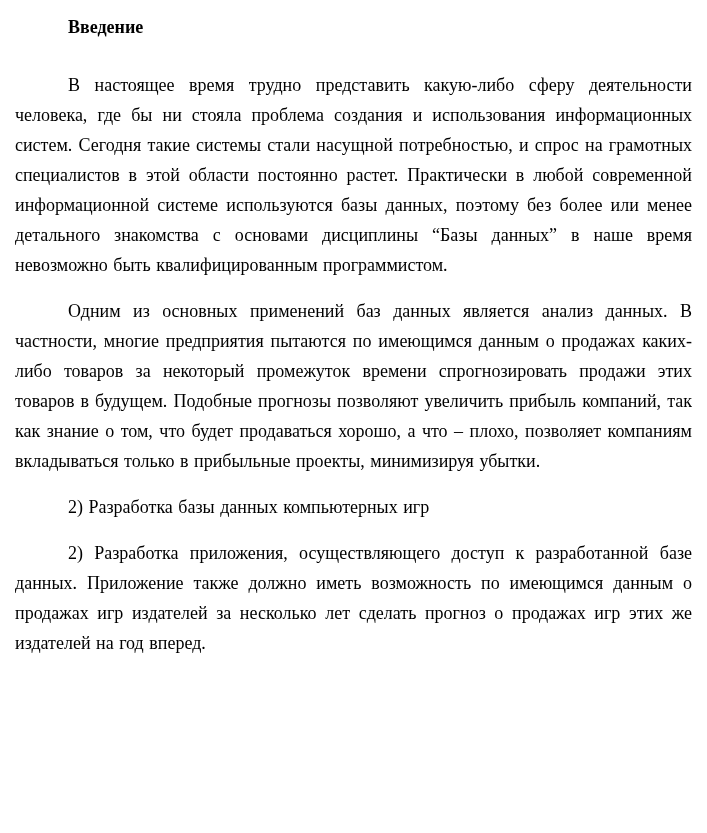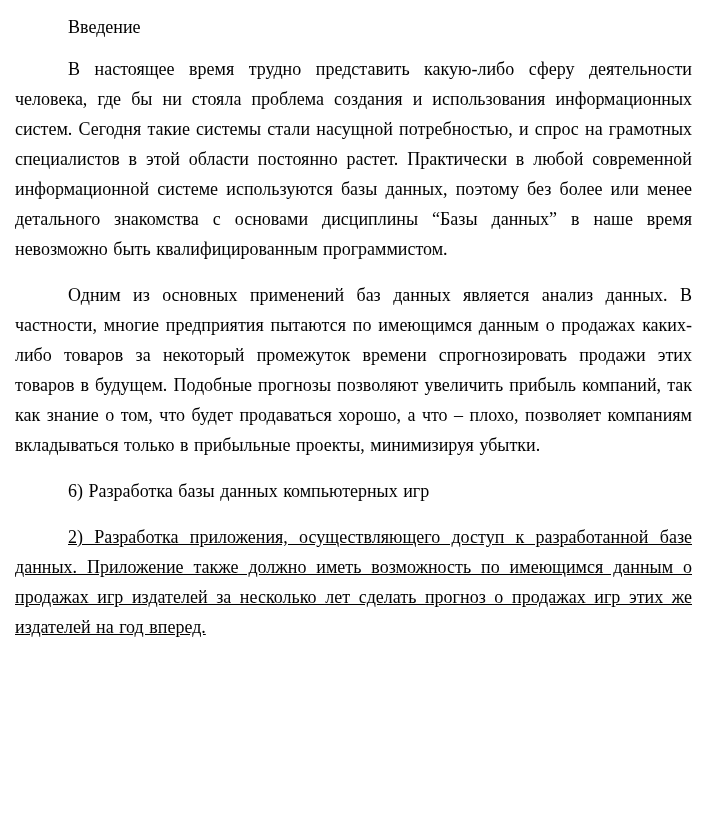--- a/index.html
+++ b/index.html
@@ -14,43 +14,42 @@
       background: #ffffff;
       padding: 12px 15px 0 15px;
       overflow: hidden;
       font-family: "Liberation Serif", "DejaVu Serif", serif;
       color: #000000;
       font-size: 18px;
       line-height: 30px;
     }
     .doc-title {
       font-size: 18px;
-      font-weight: normal;
-      margin: 0 0 12px 0;
+      font-weight: bold;
+      margin: 0 0 28px 0;
       padding-left: 53px;
       text-align: left;
     }
     .para {
       margin: 0 0 16px 0;
       text-align: justify;
       text-indent: 53px;
       word-spacing: 1px;
     }
     .para:last-child {
       margin-bottom: 17px;
-      text-decoration: underline;
     }
   </style>
 </head>
 <body>
 
 <div class="page">
   <h1 class="doc-title">Введение</h1>
 
   <p class="para">В настоящее время трудно представить какую-либо сферу деятельности человека, где бы ни стояла проблема создания и использования информационных систем. Сегодня такие системы стали насущной потребностью, и спрос на грамотных специалистов в этой области постоянно растет. Практически в любой современной информационной системе используются базы данных, поэтому без более или менее детального знакомства с основами дисциплины “Базы данных” в наше время невозможно быть квалифицированным программистом.</p>
 
   <p class="para">Одним из основных применений баз данных является анализ данных. В частности, многие предприятия пытаются по имеющимся данным о продажах каких-либо товаров за некоторый промежуток времени спрогнозировать продажи этих товаров в будущем. Подобные прогнозы позволяют увеличить прибыль компаний, так как знание о том, что будет продаваться хорошо, а что – плохо, позволяет компаниям вкладываться только в прибыльные проекты, минимизируя убытки.</p>
 
 
-  <p class="para">6) Разработка базы данных компьютерных игр</p>
+  <p class="para">2) Разработка базы данных компьютерных игр</p>
 
   <p class="para">2) Разработка приложения, осуществляющего доступ к разработанной базе данных. Приложение также должно иметь возможность по имеющимся данным о продажах игр издателей за несколько лет сделать прогноз о продажах игр этих же издателей на год вперед.</p>
 </div>
 
 </body></html>

